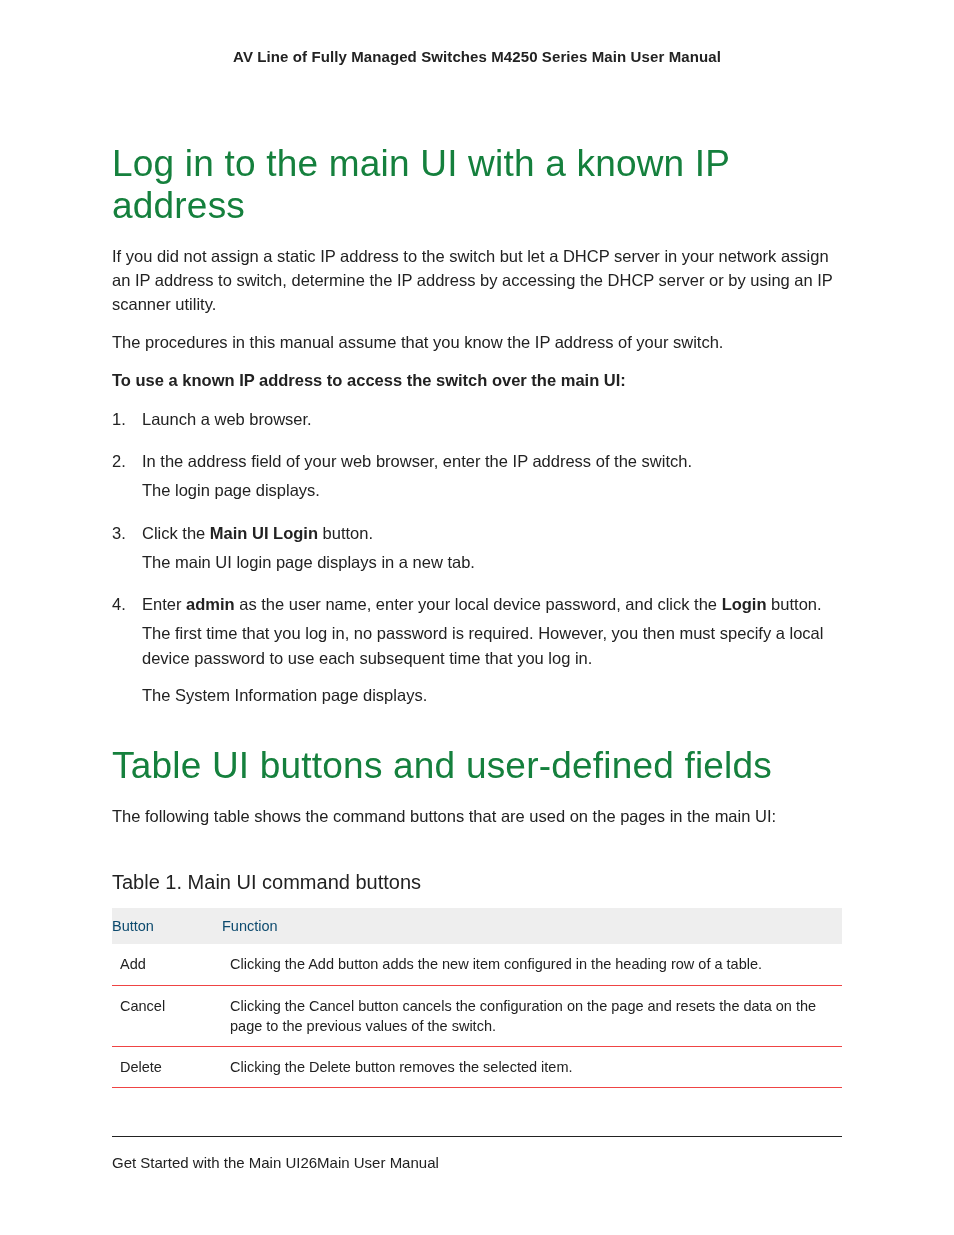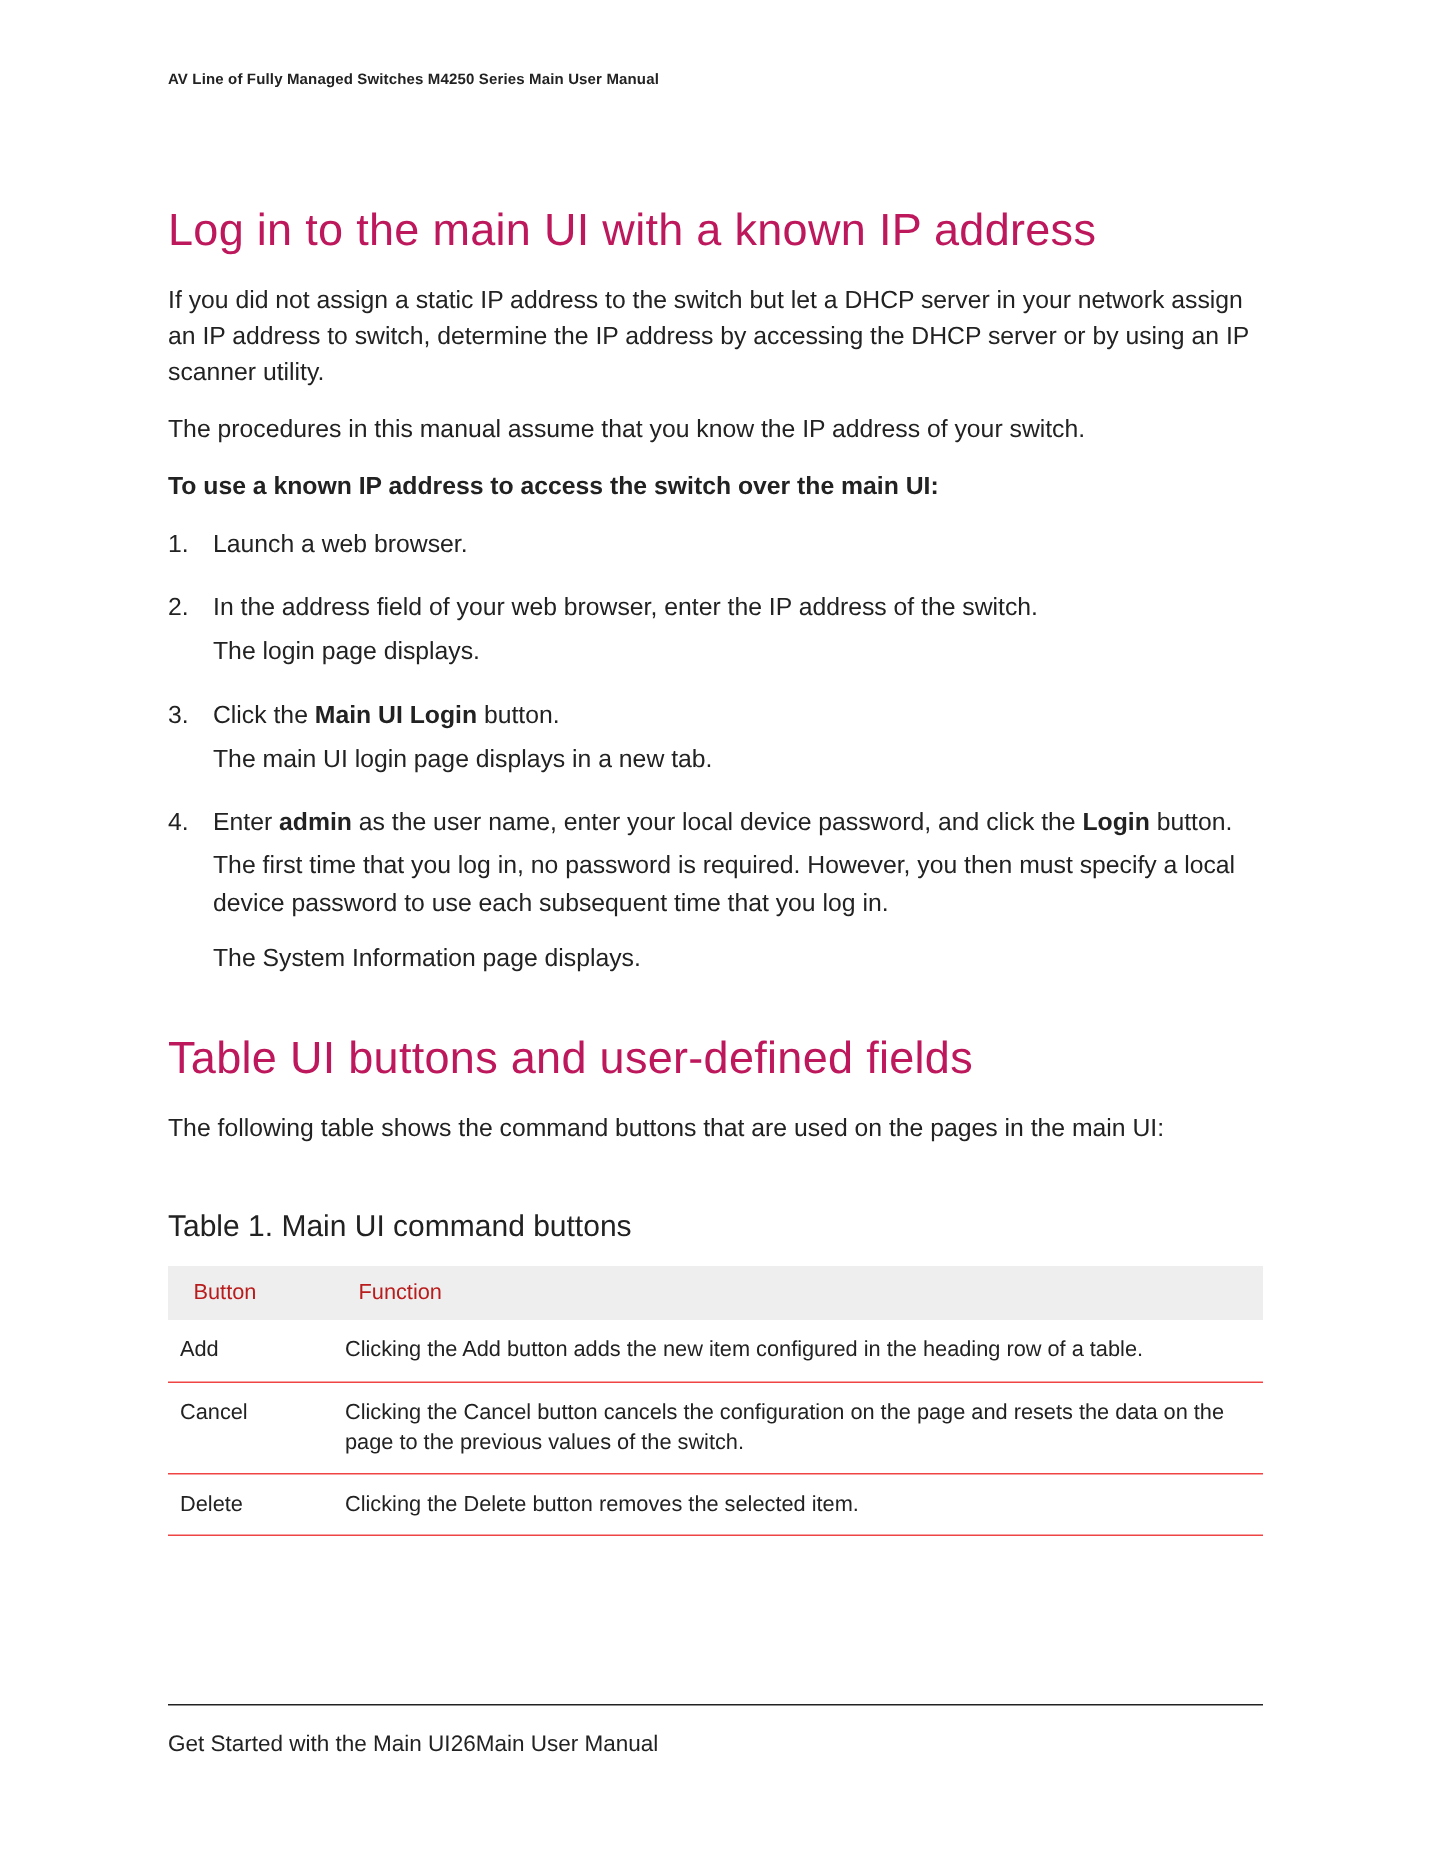--- a/index.html
+++ b/index.html
@@ -6,32 +6,32 @@
   body {
     font-family: "Segoe UI", "Helvetica Neue", Arial, sans-serif;
     background: #fff;
     color: #222;
     width: 954px;
     height: 1235px;
     position: relative;
     padding: 48px 112px 0 112px;
   }
   .doc-header {
-    text-align: left;
+    text-align: center;
     font-weight: 700;
-    font-size: 10px;
+    font-size: 15px;
     margin-bottom: 78px;
     letter-spacing: 0.1px;
   }
   h1.section-title {
     font-weight: 300;
-    font-size: 30px;
+    font-size: 37px;
     margin-bottom: 18px;
     letter-spacing: 0.2px;
-    color: #be185d;
+    color: #15803d;
   }
   p.body {
     font-size: 16.5px;
     line-height: 1.45;
     margin-bottom: 14px;
   }
   p.bold-lead {
     font-weight: 700;
     font-size: 16.5px;
     line-height: 1.45;
@@ -75,22 +75,22 @@
   }
   table.cmd-table {
     width: 100%;
     border-collapse: collapse;
     font-size: 14.5px;
   }
   table.cmd-table thead tr { background: #eeeeee; }
   table.cmd-table th {
     text-align: left;
     font-weight: 400;
-    padding: 10px 10px 10px 17px;
-    color: #b91c1c;
+    padding: 10px 10px 10px 0;
+    color: #0c4a6e;
   }
   table.cmd-table td {
     padding: 10px 10px 10px 8px;
     border-bottom: 1px solid #ef4444;
     vertical-align: top;
     line-height: 1.4;
   }
   table.cmd-table td:first-child,
   table.cmd-table th:first-child {
     width: 110px;

